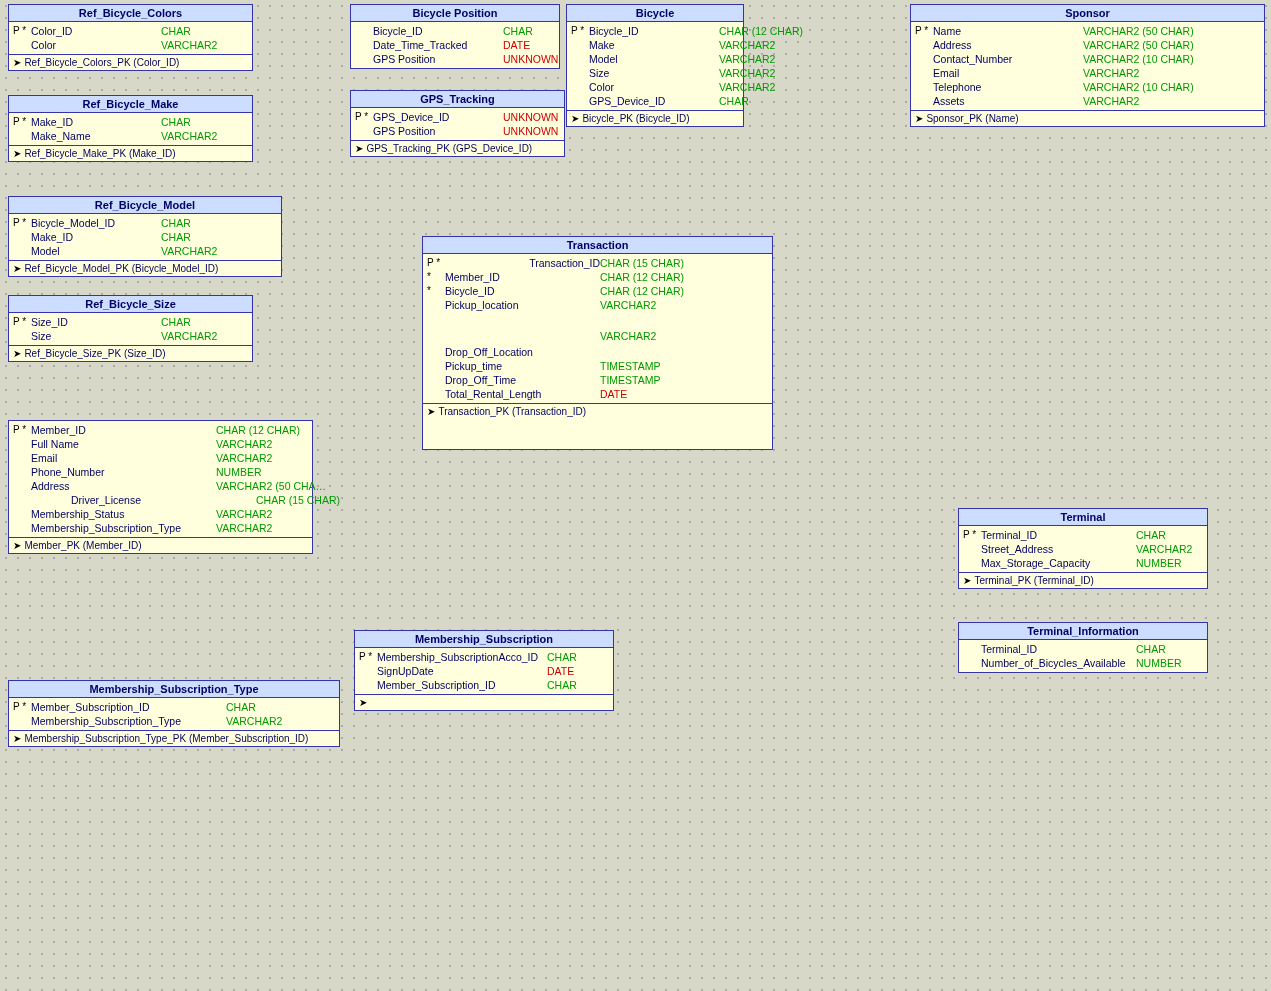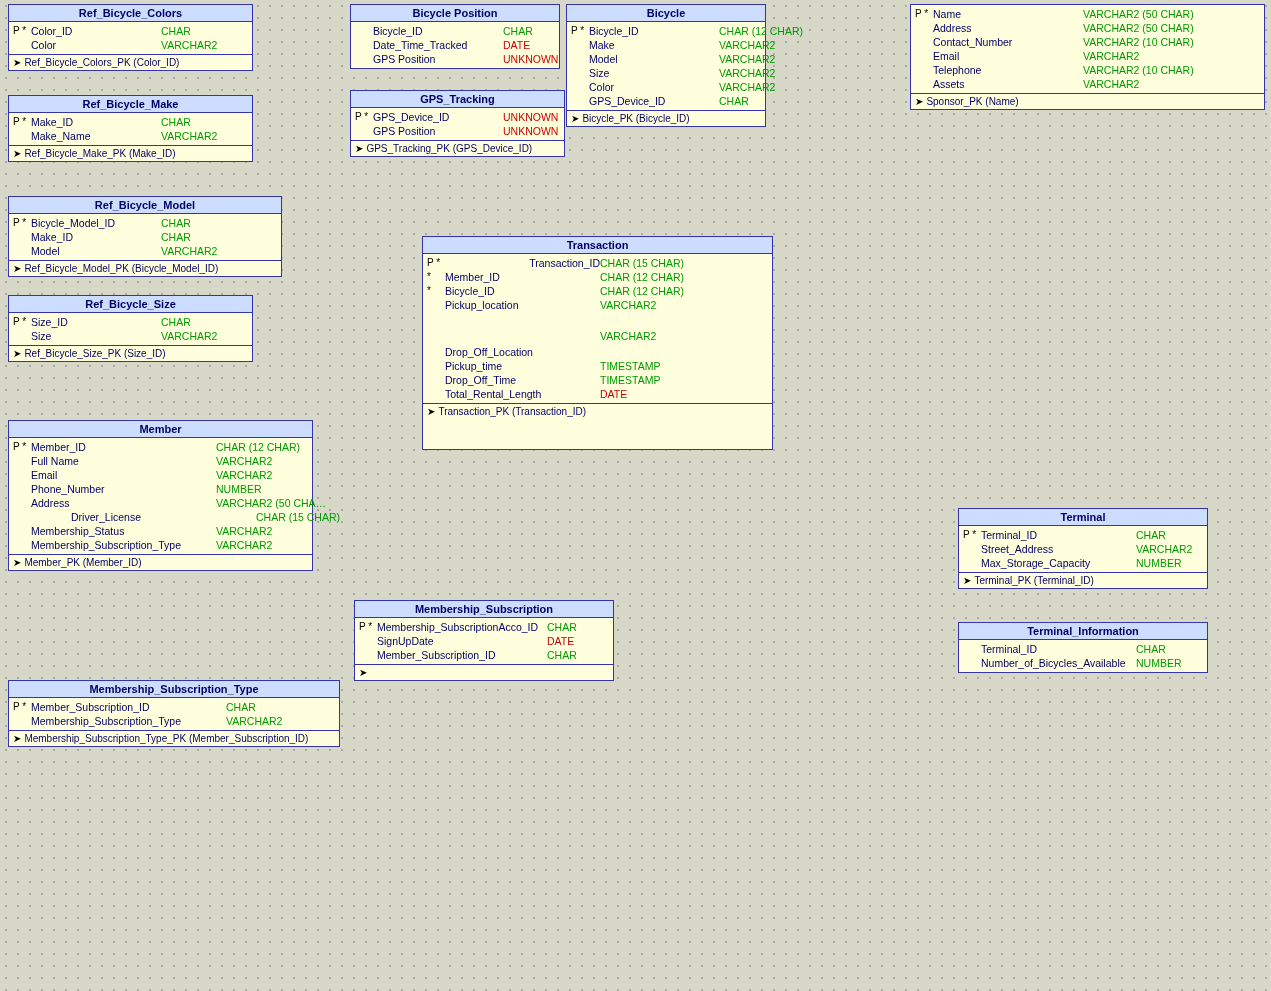--- a/index.html
+++ b/index.html
@@ -192,21 +192,21 @@
           <span class="field-name">GPS Position</span>
           <span class="field-type" style="color:#cc0000;">UNKNOWN</span>
         </div>
     </div>
     <div class="entity-pk">
         <span class="pk-arrow">➤</span>
         <span>GPS_Tracking_PK (GPS_Device_ID)</span>
       </div>
   </div>
 
-  <div class="entity-box" style="left:566px; top:4px; width:200px;">
+  <div class="entity-box" style="left:566px; top:4px; width:178px;">
     <div class="entity-header">Bicycle</div>
     <div class="entity-body">
       <div class="entity-row">
           <span class="prefix">P *</span>
           <span class="field-name">Bicycle_ID</span>
           <span class="field-type">CHAR (12 CHAR)</span>
         </div>
       <div class="entity-row">
           <span class="prefix"></span>
           <span class="field-name">Make</span>
@@ -233,20 +233,21 @@
           <span class="field-type">CHAR</span>
         </div>
     </div>
     <div class="entity-pk">
         <span class="pk-arrow">➤</span>
         <span>Bicycle_PK (Bicycle_ID)</span>
       </div>
   </div>
 
   <div class="entity-box" style="left:910px; top:4px; width:355px;">
+    <div class="entity-header">Sponsor</div>
     <div class="entity-body">
       <div class="entity-row">
           <span class="prefix">P *</span>
           <span class="field-name" style="min-width:150px;">Name</span>
           <span class="field-type">VARCHAR2 (50 CHAR)</span>
         </div>
       <div class="entity-row">
           <span class="prefix"></span>
           <span class="field-name" style="min-width:150px;">Address</span>
           <span class="field-type">VARCHAR2 (50 CHAR)</span>
@@ -323,21 +324,20 @@
         </div>
     </div>
     <div class="entity-pk">
         <span class="pk-arrow">➤</span>
         <span>Transaction_PK (Transaction_ID)</span>
       </div>
     <div style="height:30px;"></div>
   </div>
 
   <div class="entity-box" style="left:8px; top:420px; width:305px;">
-    <div class="entity-header">Member</div>
     <div class="entity-body">
       <div class="entity-row">
           <span class="prefix">P *</span>
           <span class="field-name" style="min-width:185px;">Member_ID</span>
           <span class="field-type">CHAR (12 CHAR)</span>
         </div>
       <div class="entity-row">
           <span class="prefix"></span>
           <span class="field-name" style="min-width:185px;">Full Name</span>
           <span class="field-type">VARCHAR2</span>
@@ -372,21 +372,21 @@
           <span class="field-name" style="min-width:185px;">Membership_Subscription_Type</span>
           <span class="field-type">VARCHAR2</span>
         </div>
     </div>
     <div class="entity-pk">
         <span class="pk-arrow">➤</span>
         <span>Member_PK (Member_ID)</span>
       </div>
   </div>
 
-  <div class="entity-box" style="left:354px; top:600px; width:260px;">
+  <div class="entity-box" style="left:354px; top:630px; width:260px;">
     <div class="entity-header">Membership_Subscription</div>
     <div class="entity-body">
       <div class="entity-row">
           <span class="prefix">P *</span>
           <span class="field-name" style="min-width:170px;">Membership_SubscriptionAcco_ID</span>
           <span class="field-type">CHAR</span>
         </div>
       <div class="entity-row">
           <span class="prefix"></span>
           <span class="field-name" style="min-width:170px;">SignUpDate</span>

